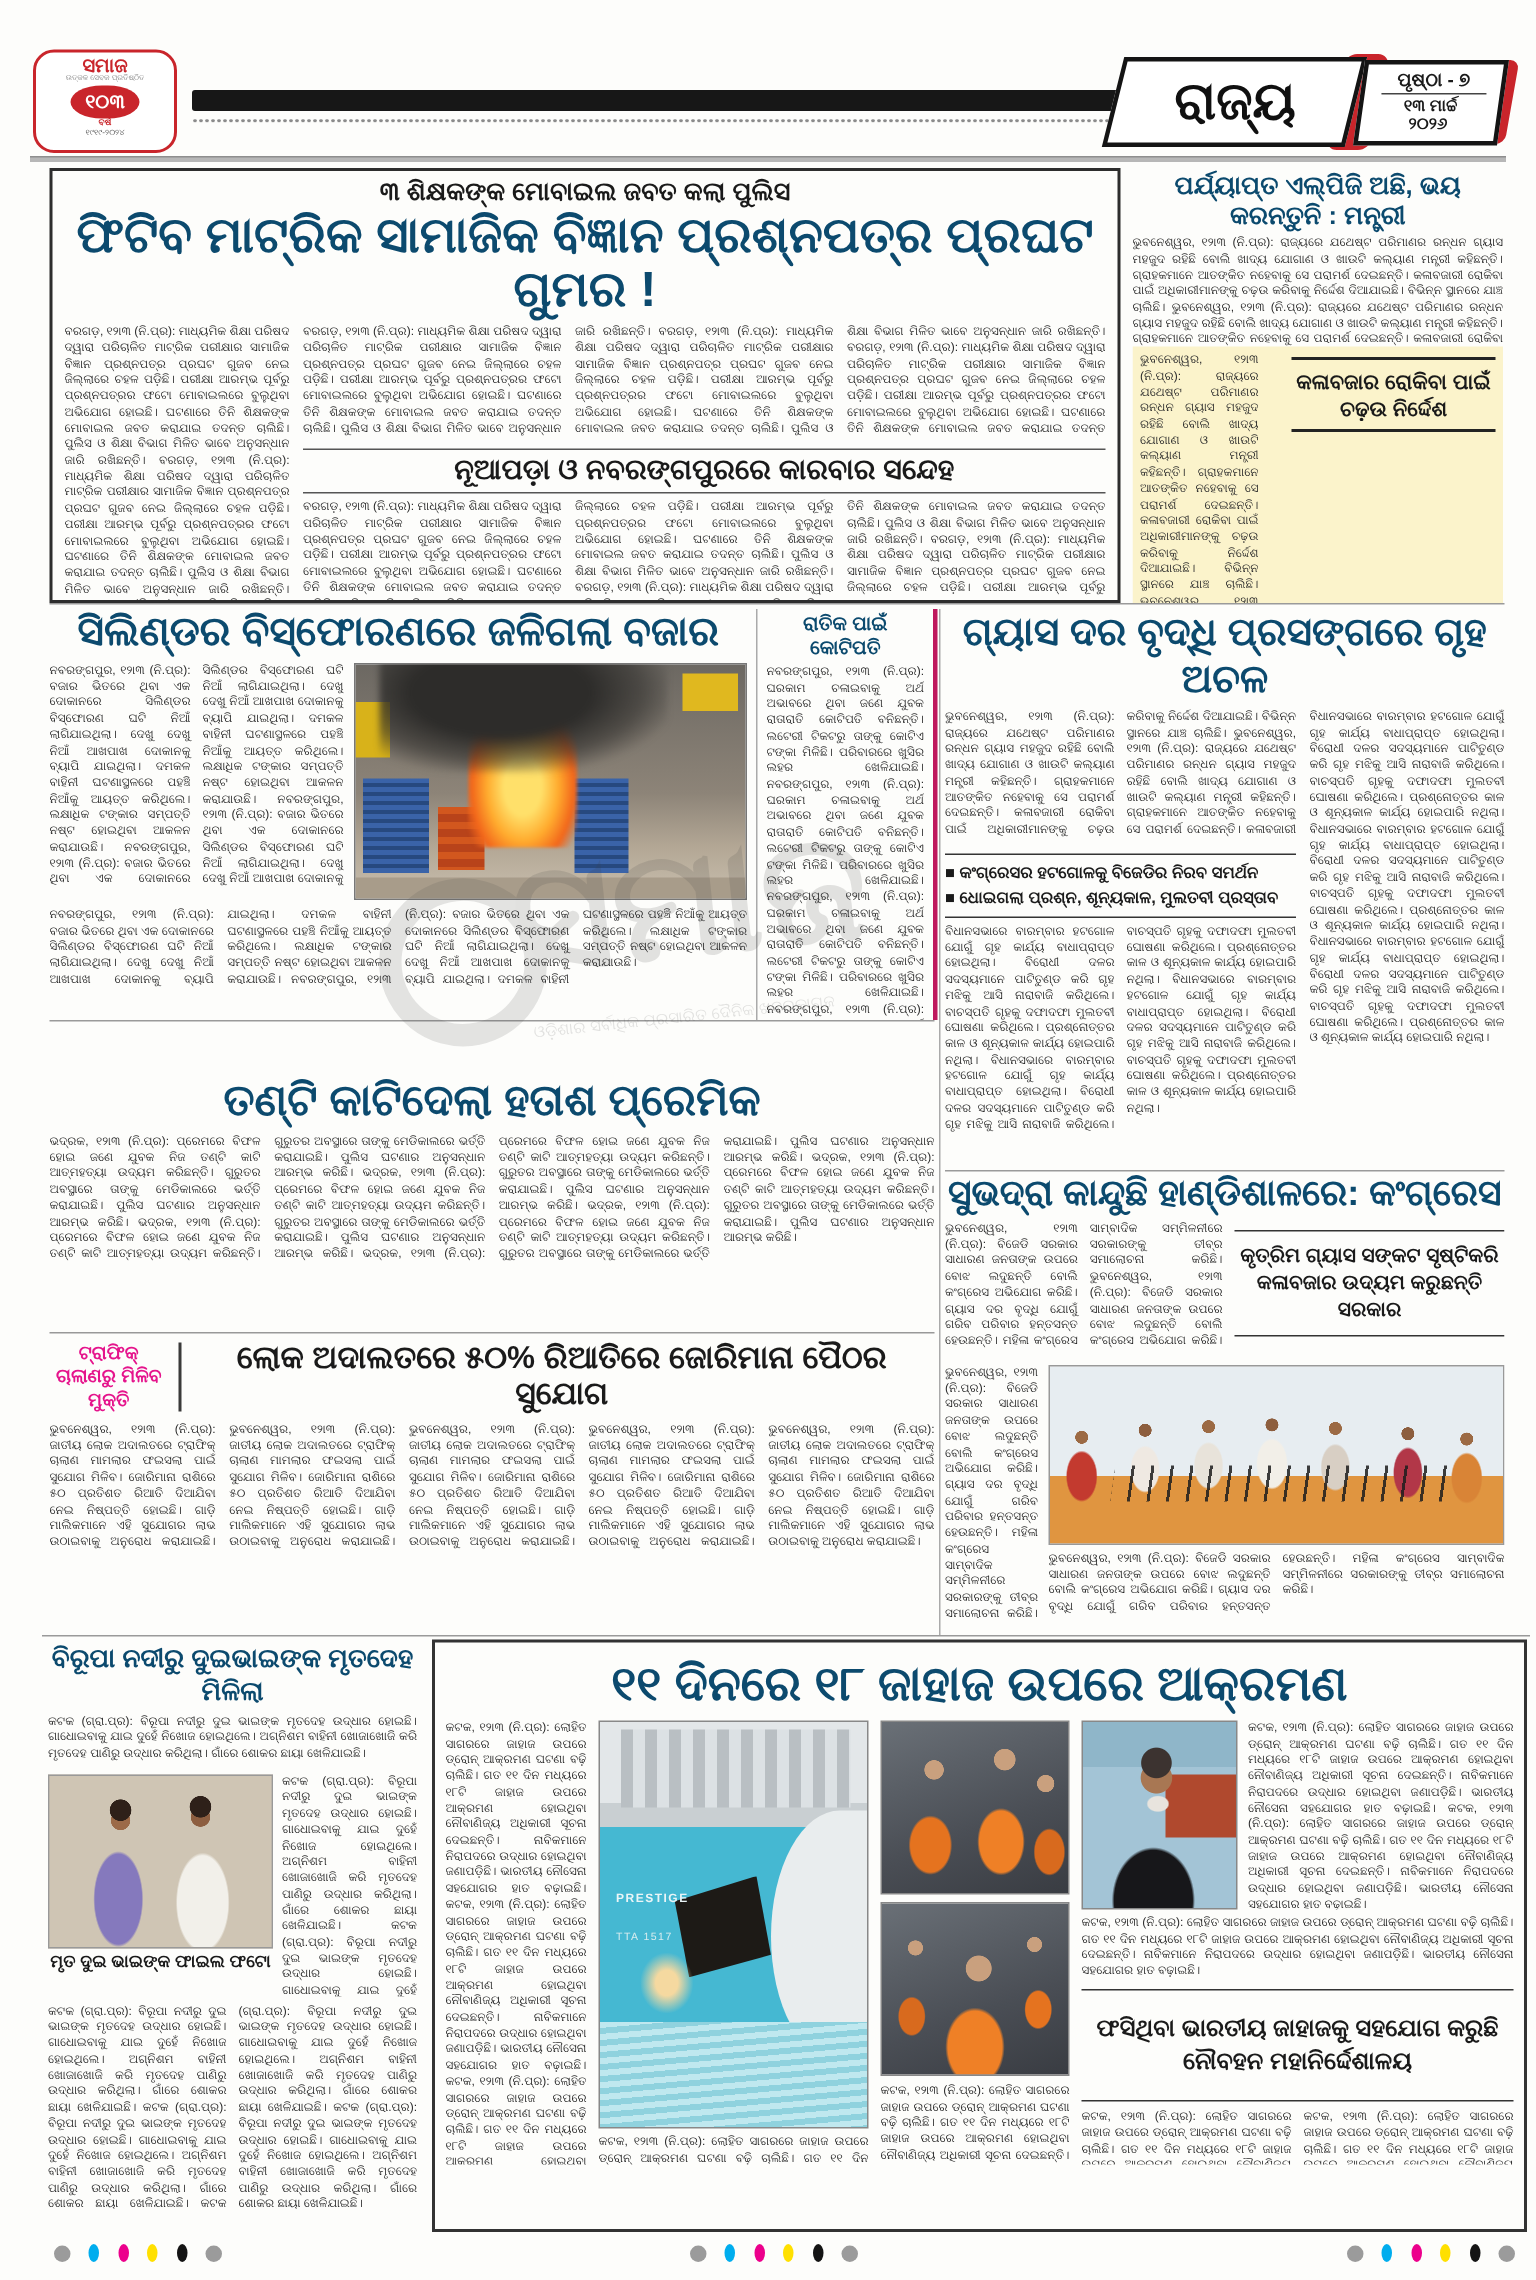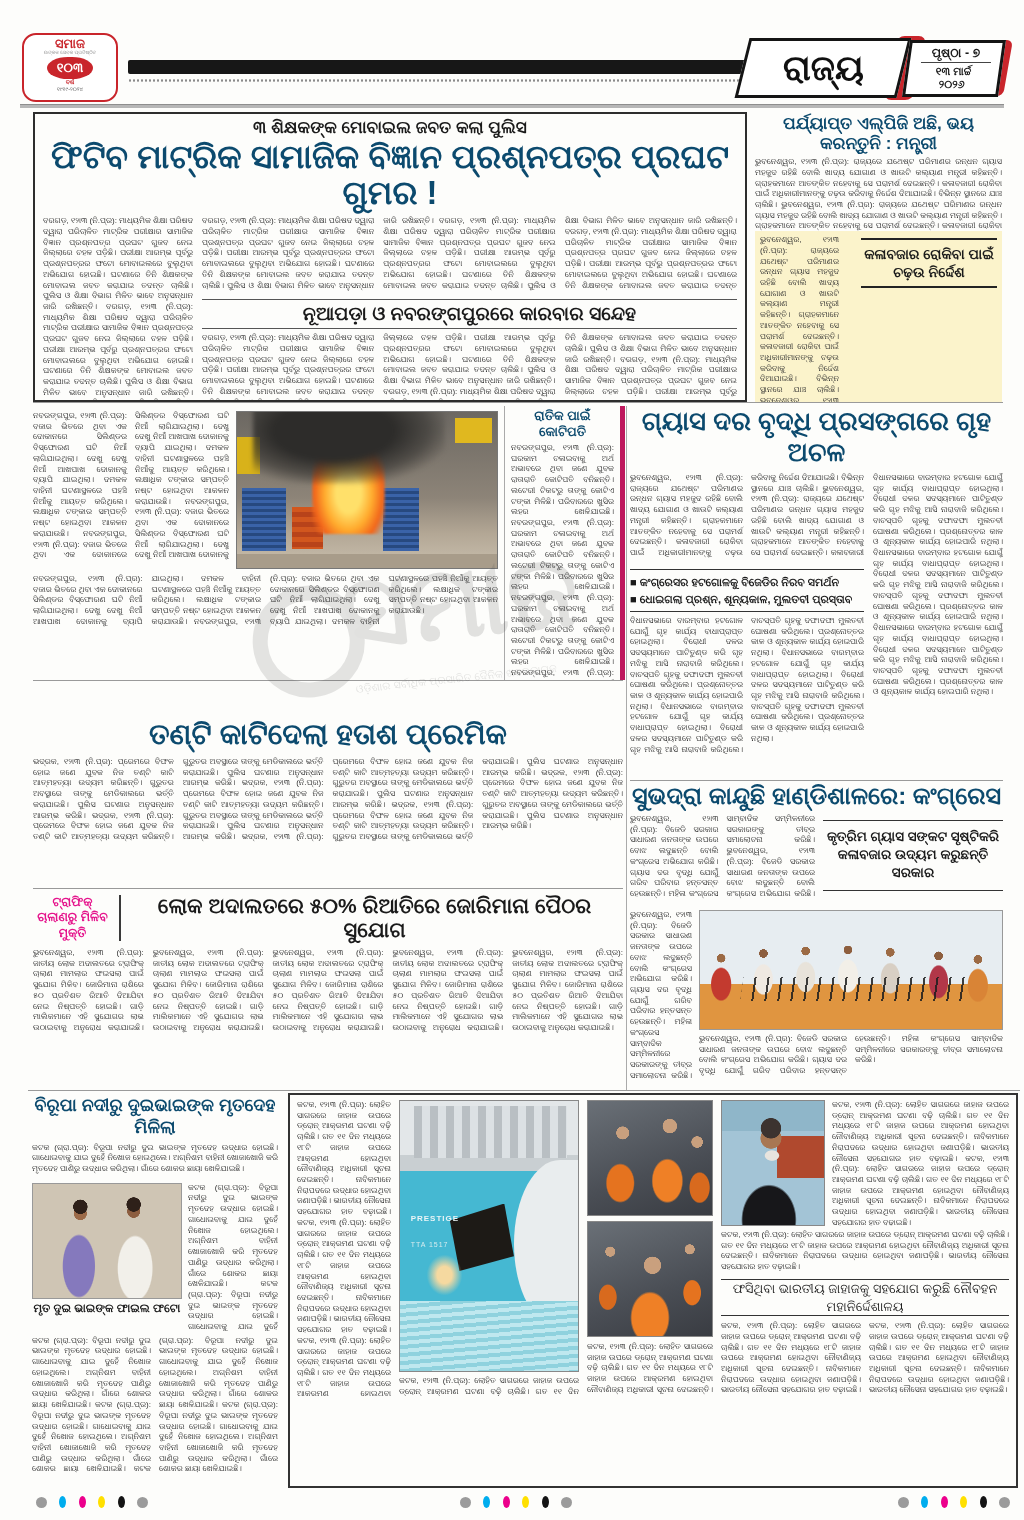--- a/index.html
+++ b/index.html
@@ -58,21 +58,21 @@
   .a2-inset { float:right; width:136px; border-top:2px solid #232323; border-bottom:2px solid #232323; font-size:14px; font-weight:bold; text-align:center; line-height:1.3; padding:5px 2px; margin:3px 0 4px 22px; }
 
   
   #a3 { left:33px; top:406px; width:465px; height:274px; }
   .a3-head { font-size:27px; }
   .a3-row { display:flex; gap:7px; height:158px; margin-top:5px; }
   .a3-left { width:196px; }
   .a3-bot { height:66px; margin-top:5px; }
 
   
-  #a4 { left:504px; top:406px; width:121px; height:274px; border-left:1px solid #aaa; border-right:5px solid #be185d; padding:2px 6px; }
+  #a4 { left:504px; top:406px; width:121px; height:274px; border-left:1px solid #aaa; border-right:3px solid #be185d; padding:2px 6px; }
   .a4-head { font-size:13px; }
   .a4-body { height:246px; margin-top:3px; }
 
   
   #a5 { left:630px; top:406px; width:373px; height:372px; }
   .a5-head { font-size:26px; }
   .a5-row { display:flex; gap:9px; margin-top:5px; height:330px; }
   .a5-left { width:234px; display:flex; flex-direction:column; }
   .a5-t1 { height:92px; }
   .a5-bullets { border-top:1.5px solid #333; border-bottom:1.5px solid #333; padding:4px 0; margin:4px 0; font-size:11px; font-weight:bold; line-height:1.5; }
@@ -177,21 +177,21 @@
   .portrait-photo { width:104px; border:1px solid #888; position:relative; overflow:hidden; background:linear-gradient(180deg,#a3c4d6 0 100%); }
   .pt-sea { position:absolute; left:0; top:0; width:100%; height:24%; background:#8fb6c9; }
   .pt-roof { position:absolute; right:0; top:28%; width:46%; height:34%; background:#b0492e; }
   .pt-fig { position:absolute; inset:0; background:
     radial-gradient(circle 17px at 48% 22%, #3c3330 58%, transparent 62%),
     radial-gradient(circle 15px at 48% 30%, #a87753 68%, transparent 72%),
     radial-gradient(ellipse 11px 8px at 49% 44%, #e8e4de 60%, transparent 70%),
     radial-gradient(ellipse 42px 54px at 46% 96%, #17171a 62%, transparent 66%); }
   .a9-rtext { flex:1; }
   .a9-rmid { height:44px; margin-top:4px; }
-  .a9-subhead { border-top:1.5px solid #333; border-bottom:1.5px solid #333; font-size:13px; font-weight:normal; text-align:center; line-height:1.35; padding:0 4px; margin:5px 0; }
+  .a9-subhead { border-top:1.5px solid #333; border-bottom:1.5px solid #333; font-size:16px; font-weight:bold; text-align:center; line-height:1.35; padding:15px 4px; margin:5px 0; }
   .a9-rbot { flex:1; }
 
   
   .fire-photo { flex:1; border:1px solid #777; position:relative; overflow:hidden;
     background:linear-gradient(180deg,#6c6862 0%,#8d8478 55%,#b3a795 78%,#c9bfae 100%); }
   .fp-smoke { position:absolute; left:6%; top:-4%; width:74%; height:50%; background:radial-gradient(ellipse at 42% 32%,#2d2c2a 0 38%,rgba(45,44,42,.55) 60%,transparent 76%); filter:blur(2px); }
   .fp-flame { position:absolute; left:29%; top:16%; width:28%; height:62%; background:radial-gradient(ellipse at 50% 58%,#ffe06a 0 24%,#ffab2e 46%,#f2671b 66%,rgba(140,60,20,0) 80%); filter:blur(1px); }
   .fp-shutter { position:absolute; bottom:11%; width:17%; height:40%; background:repeating-linear-gradient(180deg,#3a63a8 0 3px,#27497f 3px 6px); }
   .fp-s1 { left:2%; } .fp-s2 { left:56%; width:14%; }
   .fp-crates { position:absolute; left:21%; bottom:12%; width:12%; height:27%; background:repeating-linear-gradient(180deg,#d2571e 0 5px,#b8431a 5px 10px); }
@@ -257,20 +257,21 @@
   <section class="art" id="a2">
     <h2 class="a2-head hd">ପର୍ଯ୍ୟାପ୍ତ ଏଲ୍‌ପିଜି ଅଛି, ଭୟ କରନ୍ତୁନି : ମନ୍ତ୍ରୀ</h2>
     <div class="a2-top bt">ଭୁବନେଶ୍ୱର, ୧୨ା୩ (ନି.ପ୍ର): ରାଜ୍ୟରେ ଯଥେଷ୍ଟ ପରିମାଣର ରନ୍ଧନ ଗ୍ୟାସ ମହଜୁଦ ରହିଛି ବୋଲି ଖାଦ୍ୟ ଯୋଗାଣ ଓ ଖାଉଟି କଲ୍ୟାଣ ମନ୍ତ୍ରୀ କହିଛନ୍ତି। ଗ୍ରାହକମାନେ ଆତଙ୍କିତ ନହେବାକୁ ସେ ପରାମର୍ଶ ଦେଇଛନ୍ତି। କଳାବଜାରୀ ରୋକିବା ପାଇଁ ଅଧିକାରୀମାନଙ୍କୁ ଚଢ଼ଉ କରିବାକୁ ନିର୍ଦ୍ଦେଶ ଦିଆଯାଇଛି। ବିଭିନ୍ନ ସ୍ଥାନରେ ଯାଞ୍ଚ ଚାଲିଛି। ଭୁବନେଶ୍ୱର, ୧୨ା୩ (ନି.ପ୍ର): ରାଜ୍ୟରେ ଯଥେଷ୍ଟ ପରିମାଣର ରନ୍ଧନ ଗ୍ୟାସ ମହଜୁଦ ରହିଛି ବୋଲି ଖାଦ୍ୟ ଯୋଗାଣ ଓ ଖାଉଟି କଲ୍ୟାଣ ମନ୍ତ୍ରୀ କହିଛନ୍ତି। ଗ୍ରାହକମାନେ ଆତଙ୍କିତ ନହେବାକୁ ସେ ପରାମର୍ଶ ଦେଇଛନ୍ତି। କଳାବଜାରୀ ରୋକିବା ପାଇଁ ଅଧିକାରୀମାନଙ୍କୁ ଚଢ଼ଉ କରିବାକୁ ନିର୍ଦ୍ଦେଶ ଦିଆଯାଇଛି। ବିଭିନ୍ନ ସ୍ଥାନରେ ଯାଞ୍ଚ ଚାଲିଛି।</div>
     <div class="a2-yellow">
       <div class="a2-inset">କଳାବଜାର ରୋକିବା ପାଇଁ ଚଢ଼ଉ ନିର୍ଦ୍ଦେଶ</div>
       <div class="bt" style="height:100%;">ଭୁବନେଶ୍ୱର, ୧୨ା୩ (ନି.ପ୍ର): ରାଜ୍ୟରେ ଯଥେଷ୍ଟ ପରିମାଣର ରନ୍ଧନ ଗ୍ୟାସ ମହଜୁଦ ରହିଛି ବୋଲି ଖାଦ୍ୟ ଯୋଗାଣ ଓ ଖାଉଟି କଲ୍ୟାଣ ମନ୍ତ୍ରୀ କହିଛନ୍ତି। ଗ୍ରାହକମାନେ ଆତଙ୍କିତ ନହେବାକୁ ସେ ପରାମର୍ଶ ଦେଇଛନ୍ତି। କଳାବଜାରୀ ରୋକିବା ପାଇଁ ଅଧିକାରୀମାନଙ୍କୁ ଚଢ଼ଉ କରିବାକୁ ନିର୍ଦ୍ଦେଶ ଦିଆଯାଇଛି। ବିଭିନ୍ନ ସ୍ଥାନରେ ଯାଞ୍ଚ ଚାଲିଛି। ଭୁବନେଶ୍ୱର, ୧୨ା୩ (ନି.ପ୍ର): ରାଜ୍ୟରେ ଯଥେଷ୍ଟ ପରିମାଣର ରନ୍ଧନ ଗ୍ୟାସ ମହଜୁଦ ରହିଛି ବୋଲି ଖାଦ୍ୟ ଯୋଗାଣ ଓ ଖାଉଟି କଲ୍ୟାଣ ମନ୍ତ୍ରୀ କହିଛନ୍ତି। ଗ୍ରାହକମାନେ ଆତଙ୍କିତ ନହେବାକୁ ସେ ପରାମର୍ଶ ଦେଇଛନ୍ତି। କଳାବଜାରୀ ରୋକିବା ପାଇଁ ଅଧିକାରୀମାନଙ୍କୁ ଚଢ଼ଉ କରିବାକୁ ନିର୍ଦ୍ଦେଶ ଦିଆଯାଇଛି। ବିଭିନ୍ନ ସ୍ଥାନରେ ଯାଞ୍ଚ ଚାଲିଛି। ଭୁବନେଶ୍ୱର, ୧୨ା୩ (ନି.ପ୍ର): ରାଜ୍ୟରେ ଯଥେଷ୍ଟ ପରିମାଣର ରନ୍ଧନ ଗ୍ୟାସ ମହଜୁଦ ରହିଛି ବୋଲି ଖାଦ୍ୟ ଯୋଗାଣ ଓ ଖାଉଟି କଲ୍ୟାଣ ମନ୍ତ୍ରୀ କହିଛନ୍ତି। ଗ୍ରାହକମାନେ ଆତଙ୍କିତ ନହେବାକୁ ସେ ପରାମର୍ଶ ଦେଇଛନ୍ତି। କଳାବଜାରୀ ରୋକିବା ପାଇଁ ଅଧିକାରୀମାନଙ୍କୁ ଚଢ଼ଉ କରିବାକୁ ନିର୍ଦ୍ଦେଶ ଦିଆଯାଇଛି। ବିଭିନ୍ନ ସ୍ଥାନରେ ଯାଞ୍ଚ ଚାଲିଛି। ଭୁବନେଶ୍ୱର, ୧୨ା୩ (ନି.ପ୍ର): ରାଜ୍ୟରେ ଯଥେଷ୍ଟ ପରିମାଣର ରନ୍ଧନ ଗ୍ୟାସ ମହଜୁଦ ରହିଛି ବୋଲି ଖାଦ୍ୟ ଯୋଗାଣ ଓ ଖାଉଟି କଲ୍ୟାଣ ମନ୍ତ୍ରୀ କହିଛନ୍ତି। ଗ୍ରାହକମାନେ ଆତଙ୍କିତ ନହେବାକୁ ସେ ପରାମର୍ଶ ଦେଇଛନ୍ତି। କଳାବଜାରୀ ରୋକିବା ପାଇଁ ଅଧିକାରୀମାନଙ୍କୁ ଚଢ଼ଉ କରିବାକୁ ନିର୍ଦ୍ଦେଶ ଦିଆଯାଇଛି। ବିଭିନ୍ନ ସ୍ଥାନରେ ଯାଞ୍ଚ ଚାଲିଛି।</div>
     </div>
   </section>
 
   <section class="art" id="a3">
+    <h2 class="a3-head hd">ସିଲିଣ୍ଡର ବିସ୍ଫୋରଣରେ ଜଳିଗଲା ବଜାର</h2>
     <div class="a3-row">
       <div class="a3-left bt c2">ନବରଙ୍ଗପୁର, ୧୨ା୩ (ନି.ପ୍ର): ବଜାର ଭିତରେ ଥିବା ଏକ ଦୋକାନରେ ସିଲିଣ୍ଡର ବିସ୍ଫୋରଣ ଘଟି ନିଆଁ ଲାଗିଯାଇଥିଲା। ଦେଖୁ ଦେଖୁ ନିଆଁ ଆଖପାଖ ଦୋକାନକୁ ବ୍ୟାପି ଯାଇଥିଲା। ଦମକଳ ବାହିନୀ ଘଟଣାସ୍ଥଳରେ ପହଞ୍ଚି ନିଆଁକୁ ଆୟତ୍ତ କରିଥିଲେ। ଲକ୍ଷାଧିକ ଟଙ୍କାର ସମ୍ପତ୍ତି ନଷ୍ଟ ହୋଇଥିବା ଆକଳନ କରାଯାଉଛି। ନବରଙ୍ଗପୁର, ୧୨ା୩ (ନି.ପ୍ର): ବଜାର ଭିତରେ ଥିବା ଏକ ଦୋକାନରେ ସିଲିଣ୍ଡର ବିସ୍ଫୋରଣ ଘଟି ନିଆଁ ଲାଗିଯାଇଥିଲା। ଦେଖୁ ଦେଖୁ ନିଆଁ ଆଖପାଖ ଦୋକାନକୁ ବ୍ୟାପି ଯାଇଥିଲା। ଦମକଳ ବାହିନୀ ଘଟଣାସ୍ଥଳରେ ପହଞ୍ଚି ନିଆଁକୁ ଆୟତ୍ତ କରିଥିଲେ। ଲକ୍ଷାଧିକ ଟଙ୍କାର ସମ୍ପତ୍ତି ନଷ୍ଟ ହୋଇଥିବା ଆକଳନ କରାଯାଉଛି। ନବରଙ୍ଗପୁର, ୧୨ା୩ (ନି.ପ୍ର): ବଜାର ଭିତରେ ଥିବା ଏକ ଦୋକାନରେ ସିଲିଣ୍ଡର ବିସ୍ଫୋରଣ ଘଟି ନିଆଁ ଲାଗିଯାଇଥିଲା। ଦେଖୁ ଦେଖୁ ନିଆଁ ଆଖପାଖ ଦୋକାନକୁ ବ୍ୟାପି ଯାଇଥିଲା। ଦମକଳ ବାହିନୀ ଘଟଣାସ୍ଥଳରେ ପହଞ୍ଚି ନିଆଁକୁ ଆୟତ୍ତ କରିଥିଲେ। ଲକ୍ଷାଧିକ ଟଙ୍କାର ସମ୍ପତ୍ତି ନଷ୍ଟ ହୋଇଥିବା ଆକଳନ କରାଯାଉଛି।</div>
       <div class="fire-photo">
         <div class="fp-sign"></div>
           <div class="fp-sign2"></div>
         <div class="fp-shutter fp-s1"></div>
           <div class="fp-shutter fp-s2"></div>
         <div class="fp-crates"></div>
           <div class="fp-ground"></div>
         <div class="fp-flame"></div>
@@ -340,20 +341,21 @@
             <div class="mp-figs"></div>
           </div>
         <div class="a8-caption">ମୃତ ଦୁଇ ଭାଇଙ୍କ ଫାଇଲ ଫଟୋ</div>
       </div>
       <div class="a8-st bt">କଟକ (ଗ୍ରା.ପ୍ର): ବିରୂପା ନଦୀରୁ ଦୁଇ ଭାଇଙ୍କ ମୃତଦେହ ଉଦ୍ଧାର ହୋଇଛି। ଗାଧୋଇବାକୁ ଯାଇ ଦୁହେଁ ନିଖୋଜ ହୋଇଥିଲେ। ଅଗ୍ନିଶମ ବାହିନୀ ଖୋଜାଖୋଜି କରି ମୃତଦେହ ପାଣିରୁ ଉଦ୍ଧାର କରିଥିଲା। ଗାଁରେ ଶୋକର ଛାୟା ଖେଳିଯାଇଛି। କଟକ (ଗ୍ରା.ପ୍ର): ବିରୂପା ନଦୀରୁ ଦୁଇ ଭାଇଙ୍କ ମୃତଦେହ ଉଦ୍ଧାର ହୋଇଛି। ଗାଧୋଇବାକୁ ଯାଇ ଦୁହେଁ ନିଖୋଜ ହୋଇଥିଲେ। ଅଗ୍ନିଶମ ବାହିନୀ ଖୋଜାଖୋଜି କରି ମୃତଦେହ ପାଣିରୁ ଉଦ୍ଧାର କରିଥିଲା। ଗାଁରେ ଶୋକର ଛାୟା ଖେଳିଯାଇଛି।</div>
     </div>
     <div class="a8-t2 bt c2">କଟକ (ଗ୍ରା.ପ୍ର): ବିରୂପା ନଦୀରୁ ଦୁଇ ଭାଇଙ୍କ ମୃତଦେହ ଉଦ୍ଧାର ହୋଇଛି। ଗାଧୋଇବାକୁ ଯାଇ ଦୁହେଁ ନିଖୋଜ ହୋଇଥିଲେ। ଅଗ୍ନିଶମ ବାହିନୀ ଖୋଜାଖୋଜି କରି ମୃତଦେହ ପାଣିରୁ ଉଦ୍ଧାର କରିଥିଲା। ଗାଁରେ ଶୋକର ଛାୟା ଖେଳିଯାଇଛି। କଟକ (ଗ୍ରା.ପ୍ର): ବିରୂପା ନଦୀରୁ ଦୁଇ ଭାଇଙ୍କ ମୃତଦେହ ଉଦ୍ଧାର ହୋଇଛି। ଗାଧୋଇବାକୁ ଯାଇ ଦୁହେଁ ନିଖୋଜ ହୋଇଥିଲେ। ଅଗ୍ନିଶମ ବାହିନୀ ଖୋଜାଖୋଜି କରି ମୃତଦେହ ପାଣିରୁ ଉଦ୍ଧାର କରିଥିଲା। ଗାଁରେ ଶୋକର ଛାୟା ଖେଳିଯାଇଛି। କଟକ (ଗ୍ରା.ପ୍ର): ବିରୂପା ନଦୀରୁ ଦୁଇ ଭାଇଙ୍କ ମୃତଦେହ ଉଦ୍ଧାର ହୋଇଛି। ଗାଧୋଇବାକୁ ଯାଇ ଦୁହେଁ ନିଖୋଜ ହୋଇଥିଲେ। ଅଗ୍ନିଶମ ବାହିନୀ ଖୋଜାଖୋଜି କରି ମୃତଦେହ ପାଣିରୁ ଉଦ୍ଧାର କରିଥିଲା। ଗାଁରେ ଶୋକର ଛାୟା ଖେଳିଯାଇଛି। କଟକ (ଗ୍ରା.ପ୍ର): ବିରୂପା ନଦୀରୁ ଦୁଇ ଭାଇଙ୍କ ମୃତଦେହ ଉଦ୍ଧାର ହୋଇଛି। ଗାଧୋଇବାକୁ ଯାଇ ଦୁହେଁ ନିଖୋଜ ହୋଇଥିଲେ। ଅଗ୍ନିଶମ ବାହିନୀ ଖୋଜାଖୋଜି କରି ମୃତଦେହ ପାଣିରୁ ଉଦ୍ଧାର କରିଥିଲା। ଗାଁରେ ଶୋକର ଛାୟା ଖେଳିଯାଇଛି।</div>
   </section>
 
   <section class="art" id="a9">
+    <h1 class="a9-head hd">୧୧ ଦିନରେ ୧୮ ଜାହାଜ ଉପରେ ଆକ୍ରମଣ</h1>
     <div class="a9-row">
       <div class="a9-c1 bt">କଟକ, ୧୨ା୩ (ନି.ପ୍ର): ଲୋହିତ ସାଗରରେ ଜାହାଜ ଉପରେ ଡ୍ରୋନ୍ ଆକ୍ରମଣ ଘଟଣା ବଢ଼ି ଚାଲିଛି। ଗତ ୧୧ ଦିନ ମଧ୍ୟରେ ୧୮ଟି ଜାହାଜ ଉପରେ ଆକ୍ରମଣ ହୋଇଥିବା ନୌବାଣିଜ୍ୟ ଅଧିକାରୀ ସୂଚନା ଦେଇଛନ୍ତି। ନାବିକମାନେ ନିରାପଦରେ ଉଦ୍ଧାର ହୋଇଥିବା ଜଣାପଡ଼ିଛି। ଭାରତୀୟ ନୌସେନା ସହଯୋଗର ହାତ ବଢ଼ାଇଛି। କଟକ, ୧୨ା୩ (ନି.ପ୍ର): ଲୋହିତ ସାଗରରେ ଜାହାଜ ଉପରେ ଡ୍ରୋନ୍ ଆକ୍ରମଣ ଘଟଣା ବଢ଼ି ଚାଲିଛି। ଗତ ୧୧ ଦିନ ମଧ୍ୟରେ ୧୮ଟି ଜାହାଜ ଉପରେ ଆକ୍ରମଣ ହୋଇଥିବା ନୌବାଣିଜ୍ୟ ଅଧିକାରୀ ସୂଚନା ଦେଇଛନ୍ତି। ନାବିକମାନେ ନିରାପଦରେ ଉଦ୍ଧାର ହୋଇଥିବା ଜଣାପଡ଼ିଛି। ଭାରତୀୟ ନୌସେନା ସହଯୋଗର ହାତ ବଢ଼ାଇଛି। କଟକ, ୧୨ା୩ (ନି.ପ୍ର): ଲୋହିତ ସାଗରରେ ଜାହାଜ ଉପରେ ଡ୍ରୋନ୍ ଆକ୍ରମଣ ଘଟଣା ବଢ଼ି ଚାଲିଛି। ଗତ ୧୧ ଦିନ ମଧ୍ୟରେ ୧୮ଟି ଜାହାଜ ଉପରେ ଆକ୍ରମଣ ହୋଇଥିବା ନୌବାଣିଜ୍ୟ ଅଧିକାରୀ ସୂଚନା ଦେଇଛନ୍ତି। ନାବିକମାନେ ନିରାପଦରେ ଉଦ୍ଧାର ହୋଇଥିବା ଜଣାପଡ଼ିଛି। ଭାରତୀୟ ନୌସେନା ସହଯୋଗର ହାତ ବଢ଼ାଇଛି।</div>
       <div class="a9-shipcol">
         <div class="ship-photo">
           <div class="sp-structure"></div>
           <div class="sp-bow"></div>
           <div class="sp-hole"></div>
           <div class="sp-splash"></div>
           <div class="sp-water"></div>
           <div class="sp-label">PRESTIGE</div>

